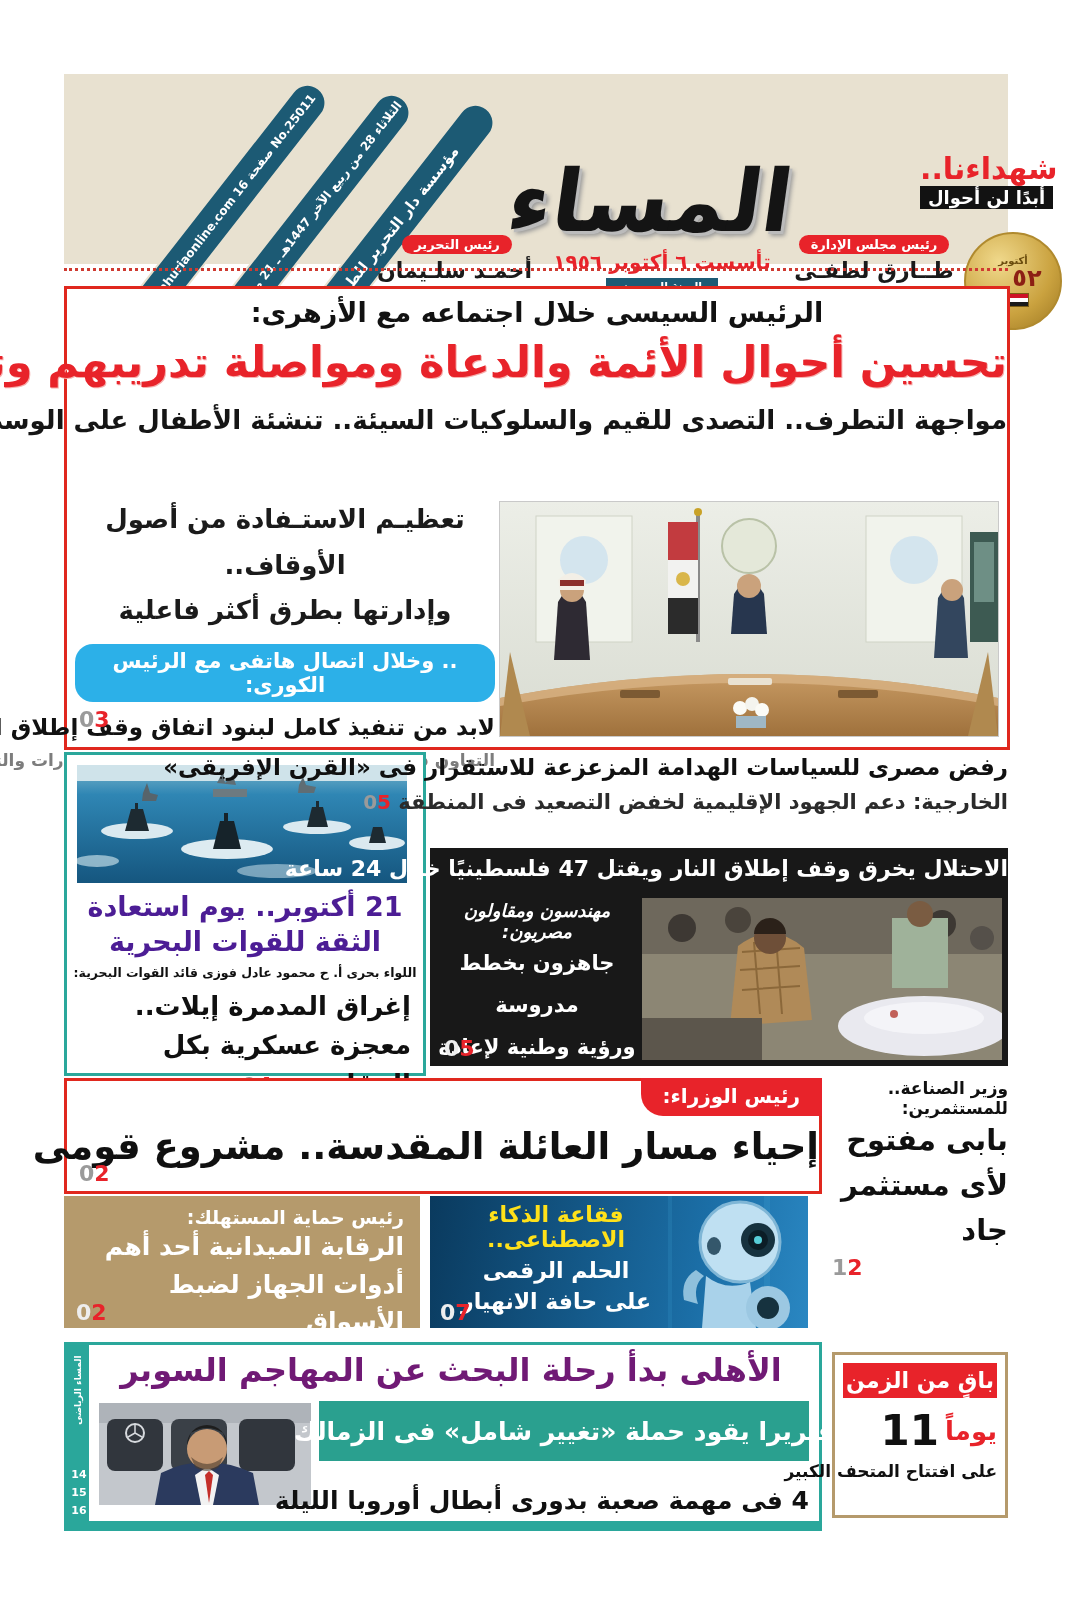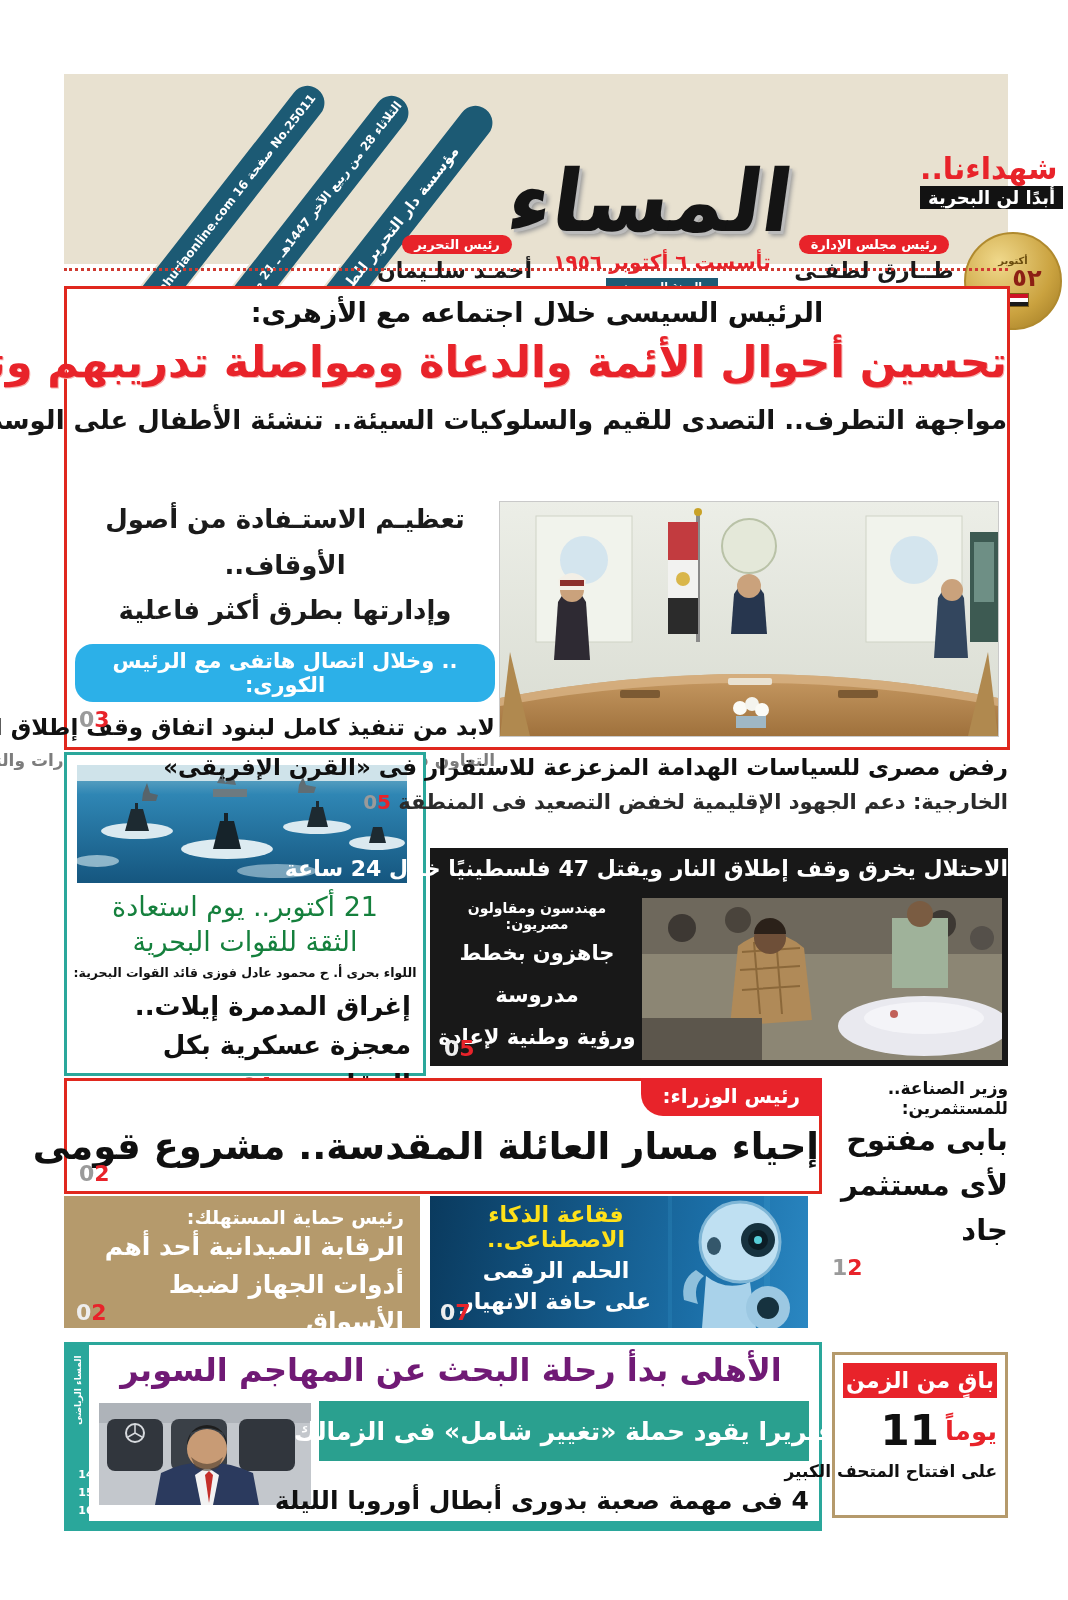--- a/index.html
+++ b/index.html
@@ -58,36 +58,36 @@
   .deck{font-size:26px;font-weight:900;color:#1b1b1b;line-height:1.75;}
   .callbadge{display:inline-block;background:#2cb0e8;color:#fff;font-size:21px;font-weight:900;
              border-radius:18px;padding:5px 18px;margin-top:10px;}
   .callline{font-size:23px;font-weight:900;color:#111;margin-top:12px;white-space:nowrap;}
   .callsub{font-size:17px;font-weight:900;color:#7d7d7d;margin-top:10px;white-space:nowrap;}
   .lead-pnum{position:absolute;left:12px;top:420px;}
 
   
   .navybox{position:absolute;left:64px;top:752px;width:356px;height:318px;border:3px solid #2aa79b;background:#fff;}
   .navy-photo{position:absolute;left:10px;top:10px;width:330px;height:118px;}
-  .navy-head{position:absolute;top:134px;width:100%;text-align:center;color:#15803d;font-size:27px;font-weight:400;line-height:1.3;}
+  .navy-head{position:absolute;top:134px;width:100%;text-align:center;color:#4c1d95;font-size:27px;font-weight:700;line-height:1.3;}
   .navy-byline{position:absolute;top:210px;width:100%;text-align:center;font-size:12.5px;font-weight:900;color:#101010;}
   .navy-big{position:absolute;top:232px;right:12px;left:12px;text-align:right;font-size:26px;font-weight:900;color:#101010;line-height:1.5;}
   .navy-big .pnum{display:inline-block;margin-right:8px;}
 
   
   .horn{position:absolute;left:430px;top:754px;width:578px;}
   .horn-head{text-align:center;font-size:23px;font-weight:900;color:#101010;white-space:nowrap;}
   .horn-sub{text-align:center;font-size:21px;font-weight:900;color:#2b2b2b;margin-top:10px;white-space:nowrap;}
   .horn-sub .pnum{display:inline-block;font-size:20px;}
 
   
   .gazabox{position:absolute;left:430px;top:848px;width:578px;height:218px;background:#181818;}
   .gaza-head{position:absolute;top:8px;width:100%;text-align:center;color:#fff;font-size:22px;font-weight:900;white-space:nowrap;}
   .gaza-col{position:absolute;left:6px;top:52px;width:202px;text-align:center;color:#fff;}
-  .gaza-col .k{font-size:14px;font-weight:900;}
+  .gaza-col .k{font-size:18px;font-weight:900;font-style:italic;}
   .gaza-col .l{font-size:21px;font-weight:900;line-height:2.0;}
   .gaza-photo{position:absolute;left:212px;top:50px;width:360px;height:162px;}
   .gaza-pnum{position:absolute;left:14px;top:190px;}
   .gaza-pnum .g{color:#eee;}
 
   
   .pmbox{position:absolute;left:64px;top:1078px;width:752px;height:110px;border:3px solid #e0281e;background:#fff;}
   .pm-pill{position:absolute;right:-3px;top:-3px;background:#e8232a;color:#fff;font-size:20px;font-weight:900;
            border-radius:0 0 0 22px;padding:6px 22px 8px;}
   .pm-head{position:absolute;top:44px;width:100%;text-align:center;font-size:37px;font-weight:900;color:#101010;white-space:nowrap;}
@@ -117,21 +117,21 @@
   .ai-robot{position:absolute;right:0;top:0;}
   .ai-pnum{position:absolute;left:10px;bottom:4px;}
   .ai-pnum .g{color:#eee;}
 
   
   .sportbox{position:absolute;left:64px;top:1342px;width:752px;height:176px;background:#fff;
             border:3px solid #2aa79b;border-bottom:10px solid #2aa79b;}
   .sp-strip{position:absolute;right:auto;left:0;top:0;bottom:0;width:22px;background:#2aa79b;}
   .sp-strip .vt{position:absolute;top:40px;left:-27px;width:76px;transform:rotate(-90deg);transform-origin:center;
                 color:#fff;font-size:9px;font-weight:bold;text-align:center;white-space:nowrap;}
-  .sp-strip .num{position:absolute;left:8px;width:22px;text-align:center;color:#fff;font-size:11px;font-weight:900;}
+  .sp-strip .num{position:absolute;left:1px;width:22px;text-align:center;color:#fff;font-size:11px;font-weight:900;}
   .sp-head{position:absolute;top:6px;left:26px;right:10px;text-align:center;color:#701a75;font-size:32px;font-weight:900;white-space:nowrap;}
   .sp-photo{position:absolute;left:32px;top:58px;width:212px;height:102px;}
   .sp-banner{position:absolute;left:252px;top:56px;width:490px;height:60px;background:#2aa08f;color:#fff;
              display:flex;align-items:center;justify-content:center;font-size:25px;font-weight:900;white-space:nowrap;}
   .sp-line{position:absolute;left:252px;top:112px;width:490px;text-align:center;font-size:25px;font-weight:900;color:#101010;white-space:nowrap;margin-top:29px;}
 
   
   .museum{position:absolute;left:832px;top:1352px;width:176px;height:166px;border:3px solid #b59a6c;background:#fff;
           box-sizing:border-box;padding:8px;text-align:center;}
   .mu-banner{background:#e8232a;color:#fff;font-size:22px;font-weight:900;padding:5px 0;}
@@ -161,21 +161,21 @@
       <div><span class="yearbar">السنة السبعون</span></div>
     </div>
 
     <div class="who chairman">
       <span class="pill">رئيس مجلس الإدارة</span>
       <div class="nm">طــارق لطفـى</div>
     </div>
 
     <div class="martyrs">
       <div class="t1">شهداءنا..</div>
-      <div class="t2">أبدًا لن البحرية</div>
+      <div class="t2">أبدًا لن أحوال</div>
     </div>
 
     <div class="emblem">
       <div class="etop">أكتوبر</div>
       <div class="enum">٥٢</div>
       <div class="eflag"></div>
     </div>
   </div>
   <div class="dotline"></div>
 

